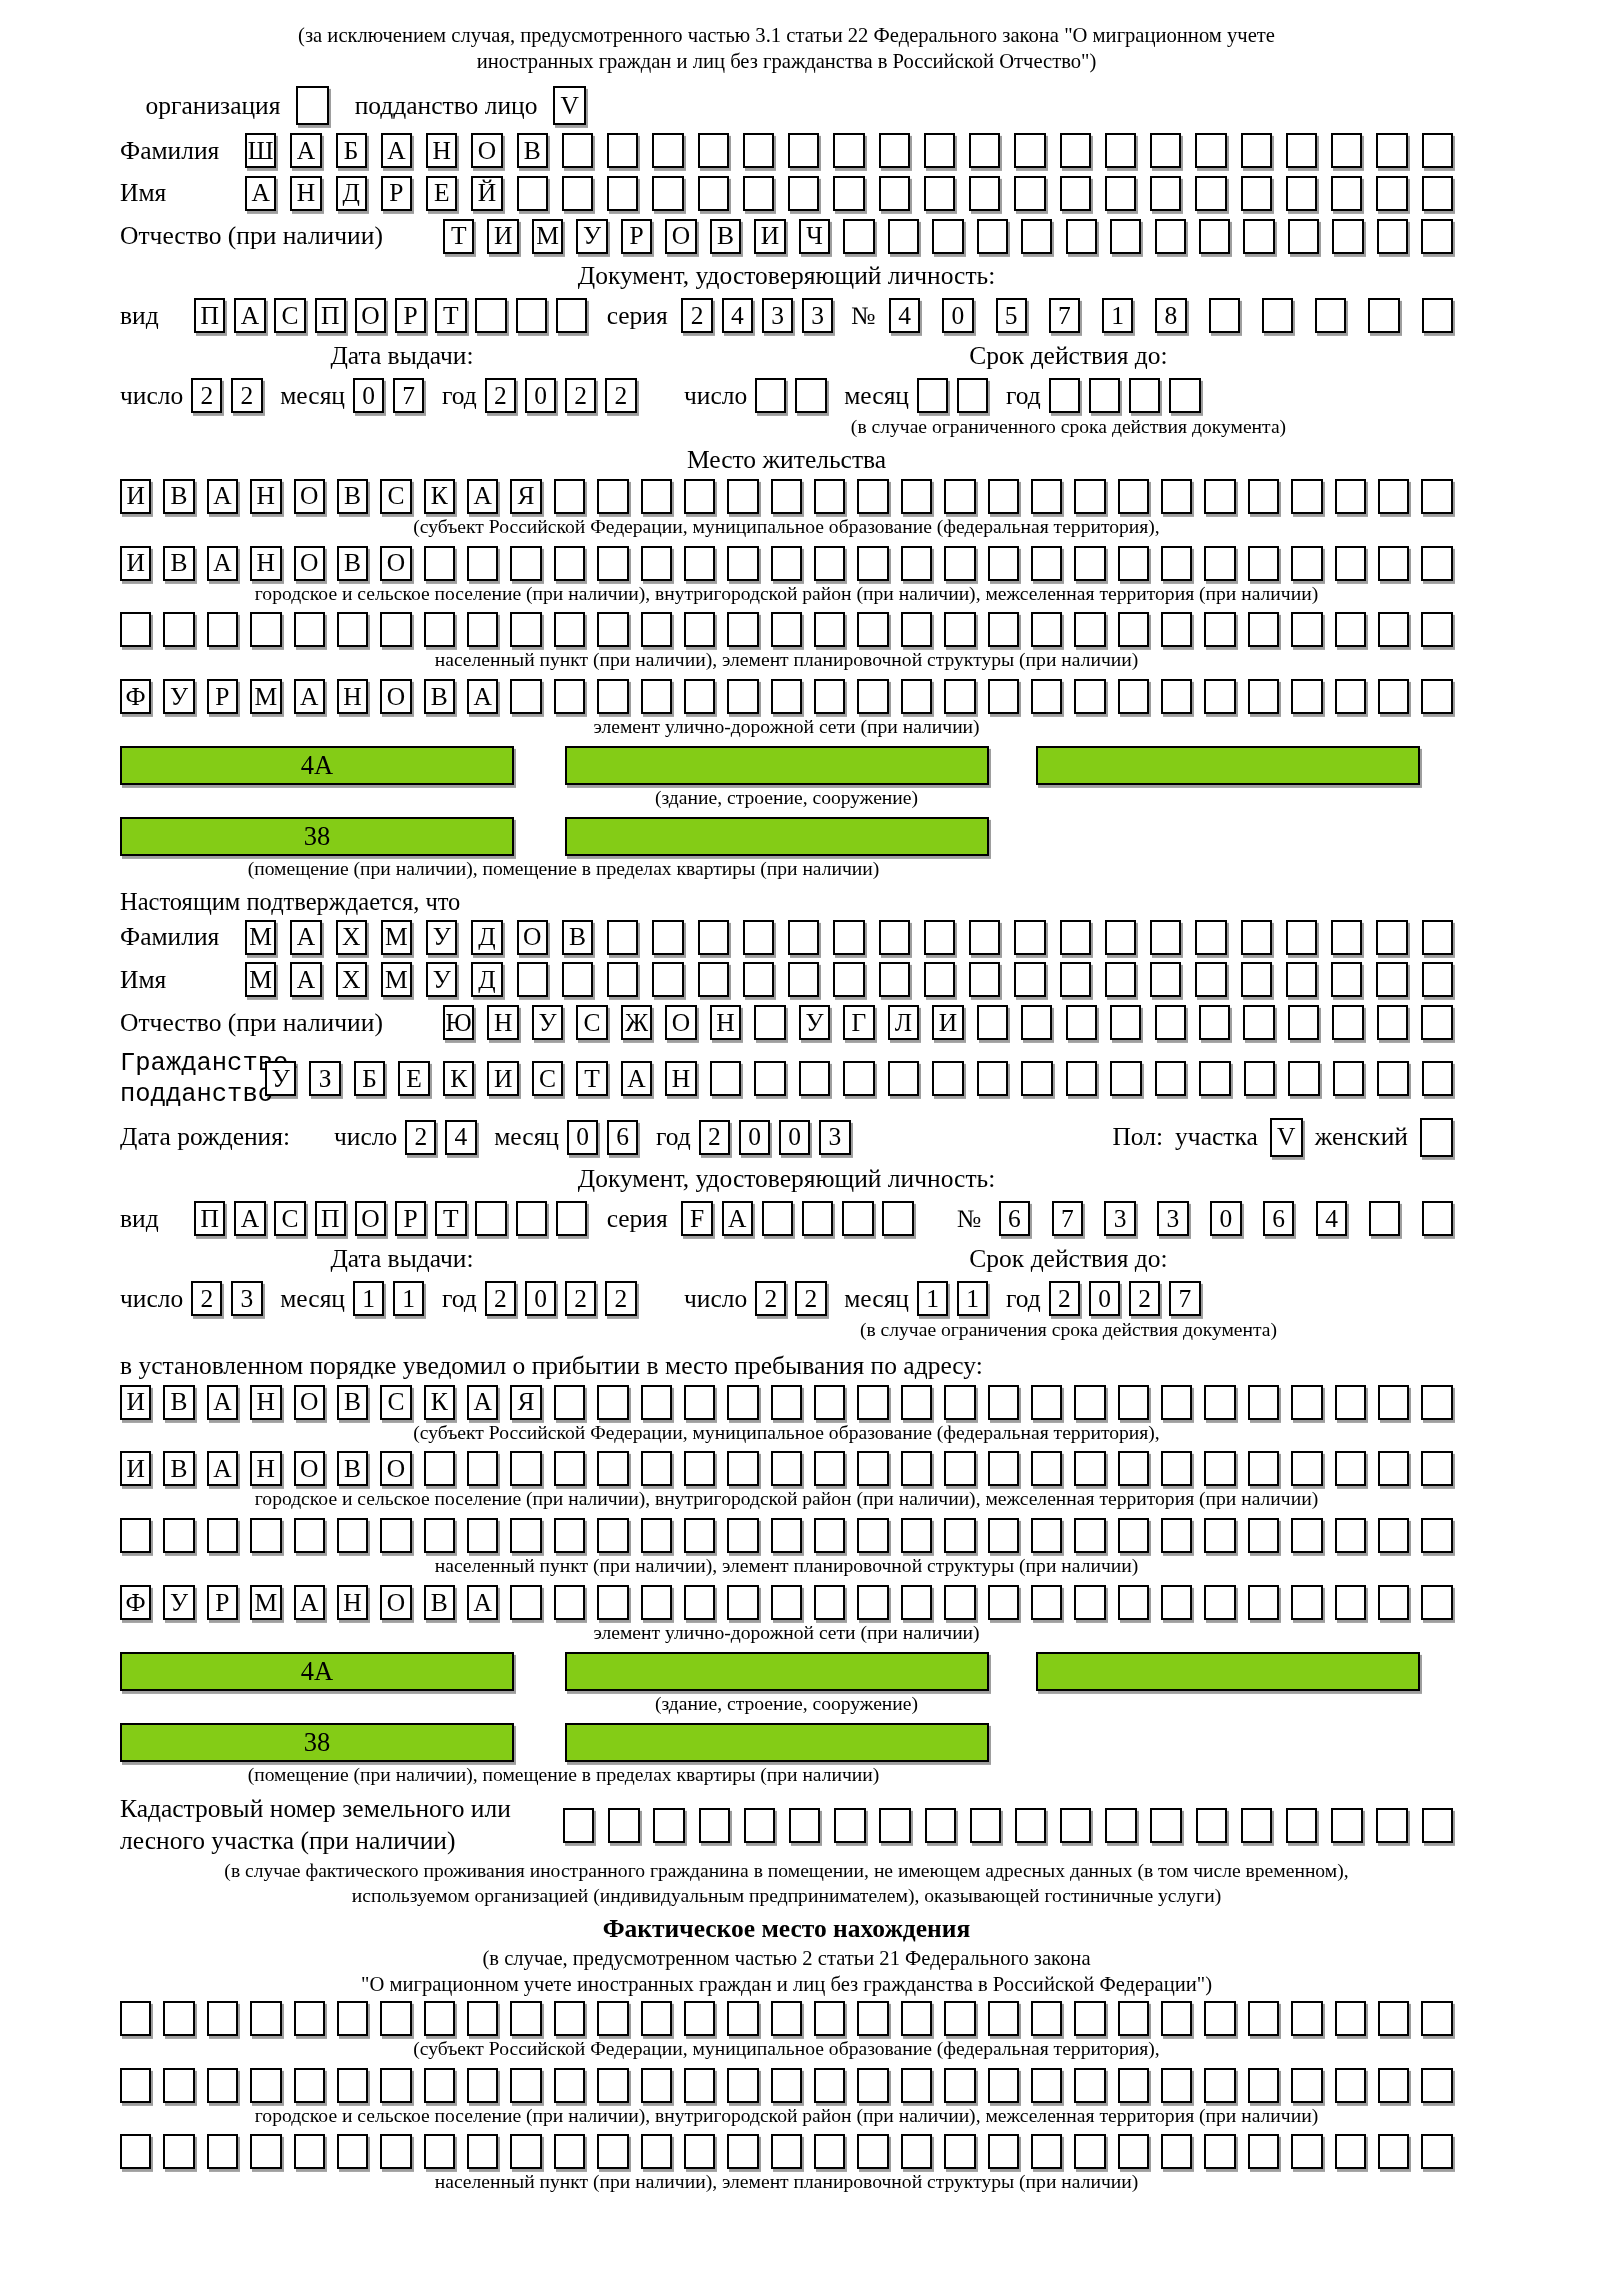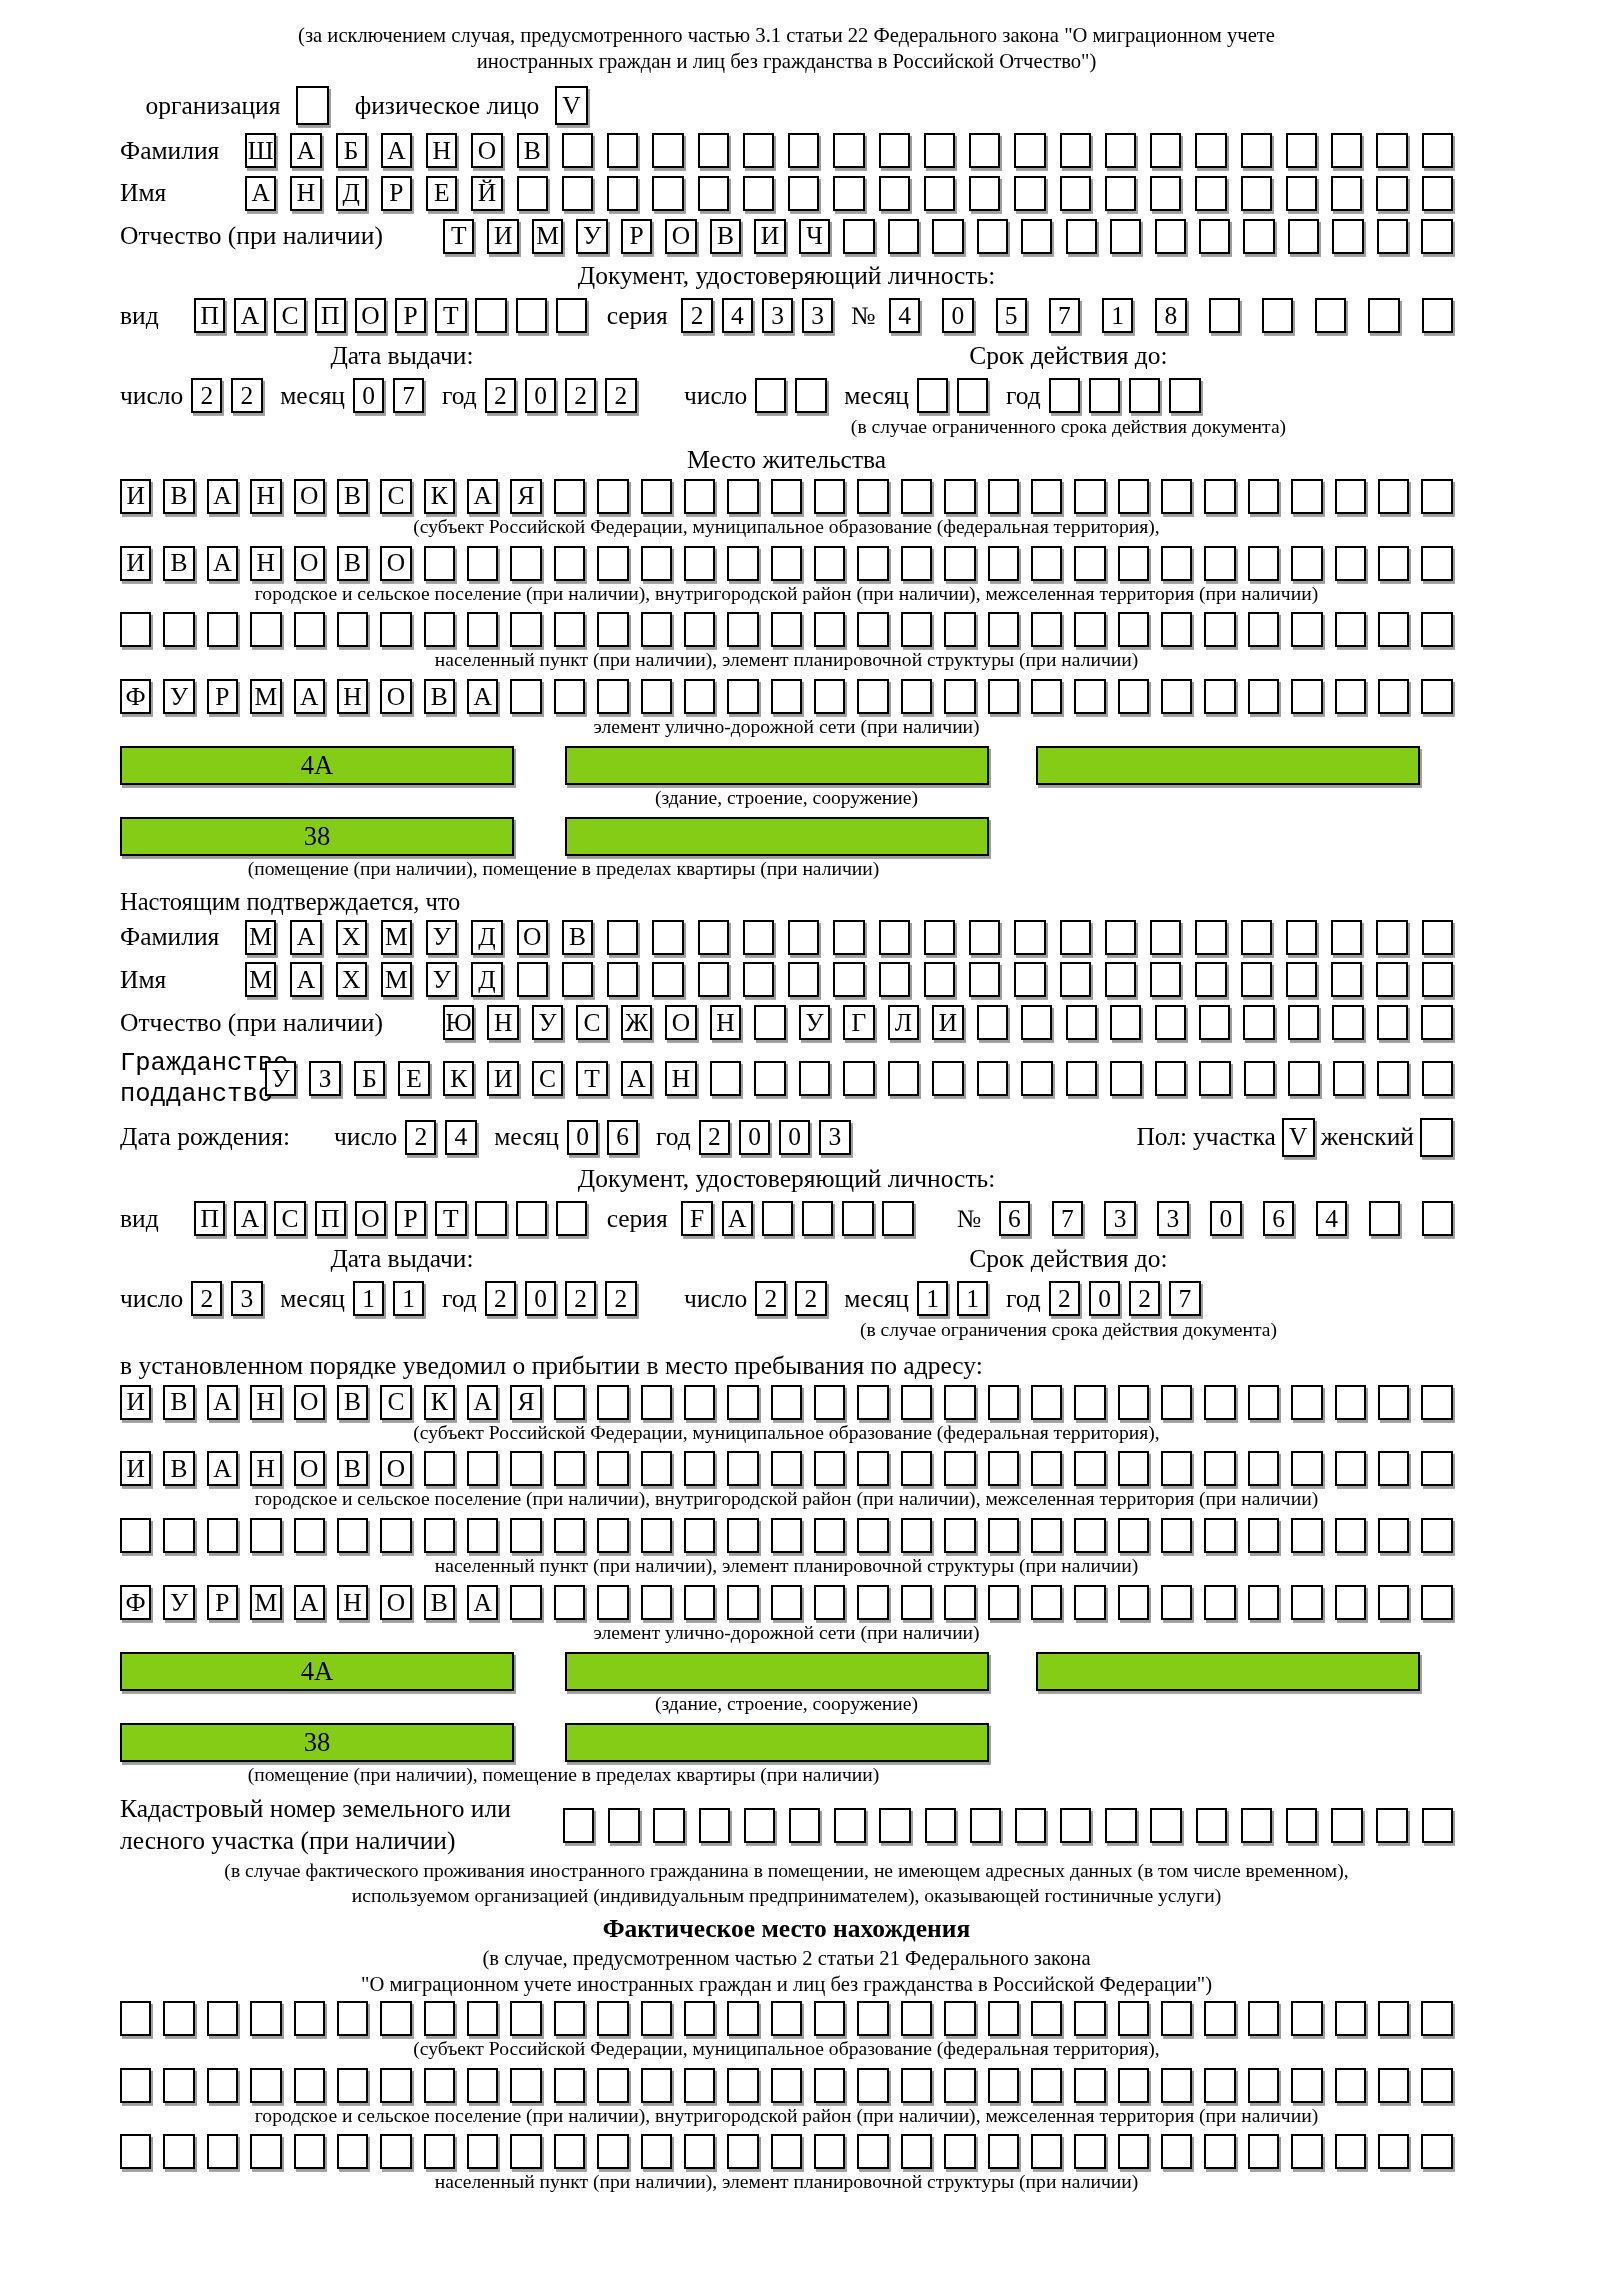--- a/index.html
+++ b/index.html
@@ -28,21 +28,21 @@
   .dates{display:flex;margin-top:7.8px;}
   .dcol{display:flex;flex-direction:column;}
   .dcol.left{width:564px;flex:none;}
   .dcol.right{flex:1;}
   .dhead{font-size:25.5px;text-align:center;margin-bottom:6.9px;}
   .dgroup{display:flex;align-items:center;font-size:25.5px;}
   .dgroup .cells{margin-left:7.8px;}
   .dlbl{flex:none;margin-left:17.6px;}
   .dlbl.first{margin-left:0;}
   .dnote{font-size:19.6px;text-align:center;margin-top:2.9px;}
-  .sexgrp{margin-left:auto;display:flex;align-items:center;gap:6px;font-size:25.5px;text-align:center;}
+  .sexgrp{margin-left:auto;display:flex;align-items:center;gap:12px;font-size:25.5px;text-align:center;}
   .wbox{box-sizing:content-box;height:35px;border:2.9px solid #000;background:#84cc16;
         box-shadow:2px 2.9px 0 rgba(0,0,0,.38);
         display:flex;align-items:center;justify-content:center;font-size:26.5px;}
   .b1{width:390px;}
   .b2{width:420px;margin-left:51px;}
   .b3{width:380px;margin-left:47px;}
   .detach{display:flex;align-items:center;margin:13.7px 0 2px 0;}
   .dotline{flex:1;border-top:4.9px dotted #000;height:0;}
   .dtext{flex:none;font-weight:bold;font-size:23.5px;margin:0 25.5px;}
   .ptext{font-size:24.5px;margin-top:7.8px;}
@@ -55,21 +55,21 @@
 <body>
 
 <div class="page">
 
   <div class="subtitle">(за исключением случая, предусмотренного частью 3.1 статьи 22 Федерального закона "О миграционном учете</div>
   <div class="subtitle">иностранных граждан и лиц без гражданства в Российской Отчество")</div>
 
   <div class="frow" style="margin-top:11.8px;">
     <span class="ilabel">организация</span>
     <span class="cell cb"></span>
-    <span class="ilabel">физическое лицо</span>
+    <span class="ilabel">подданство лицо</span>
     <span class="cell cb">V</span>
   </div>
 
   <div class="frow">
     <span class="flabel w1">Фамилия</span>
     <span class="cells fill">
         <span class="cell">Ш</span>
         <span class="cell">А</span>
         <span class="cell">Б</span>
         <span class="cell">А</span>

